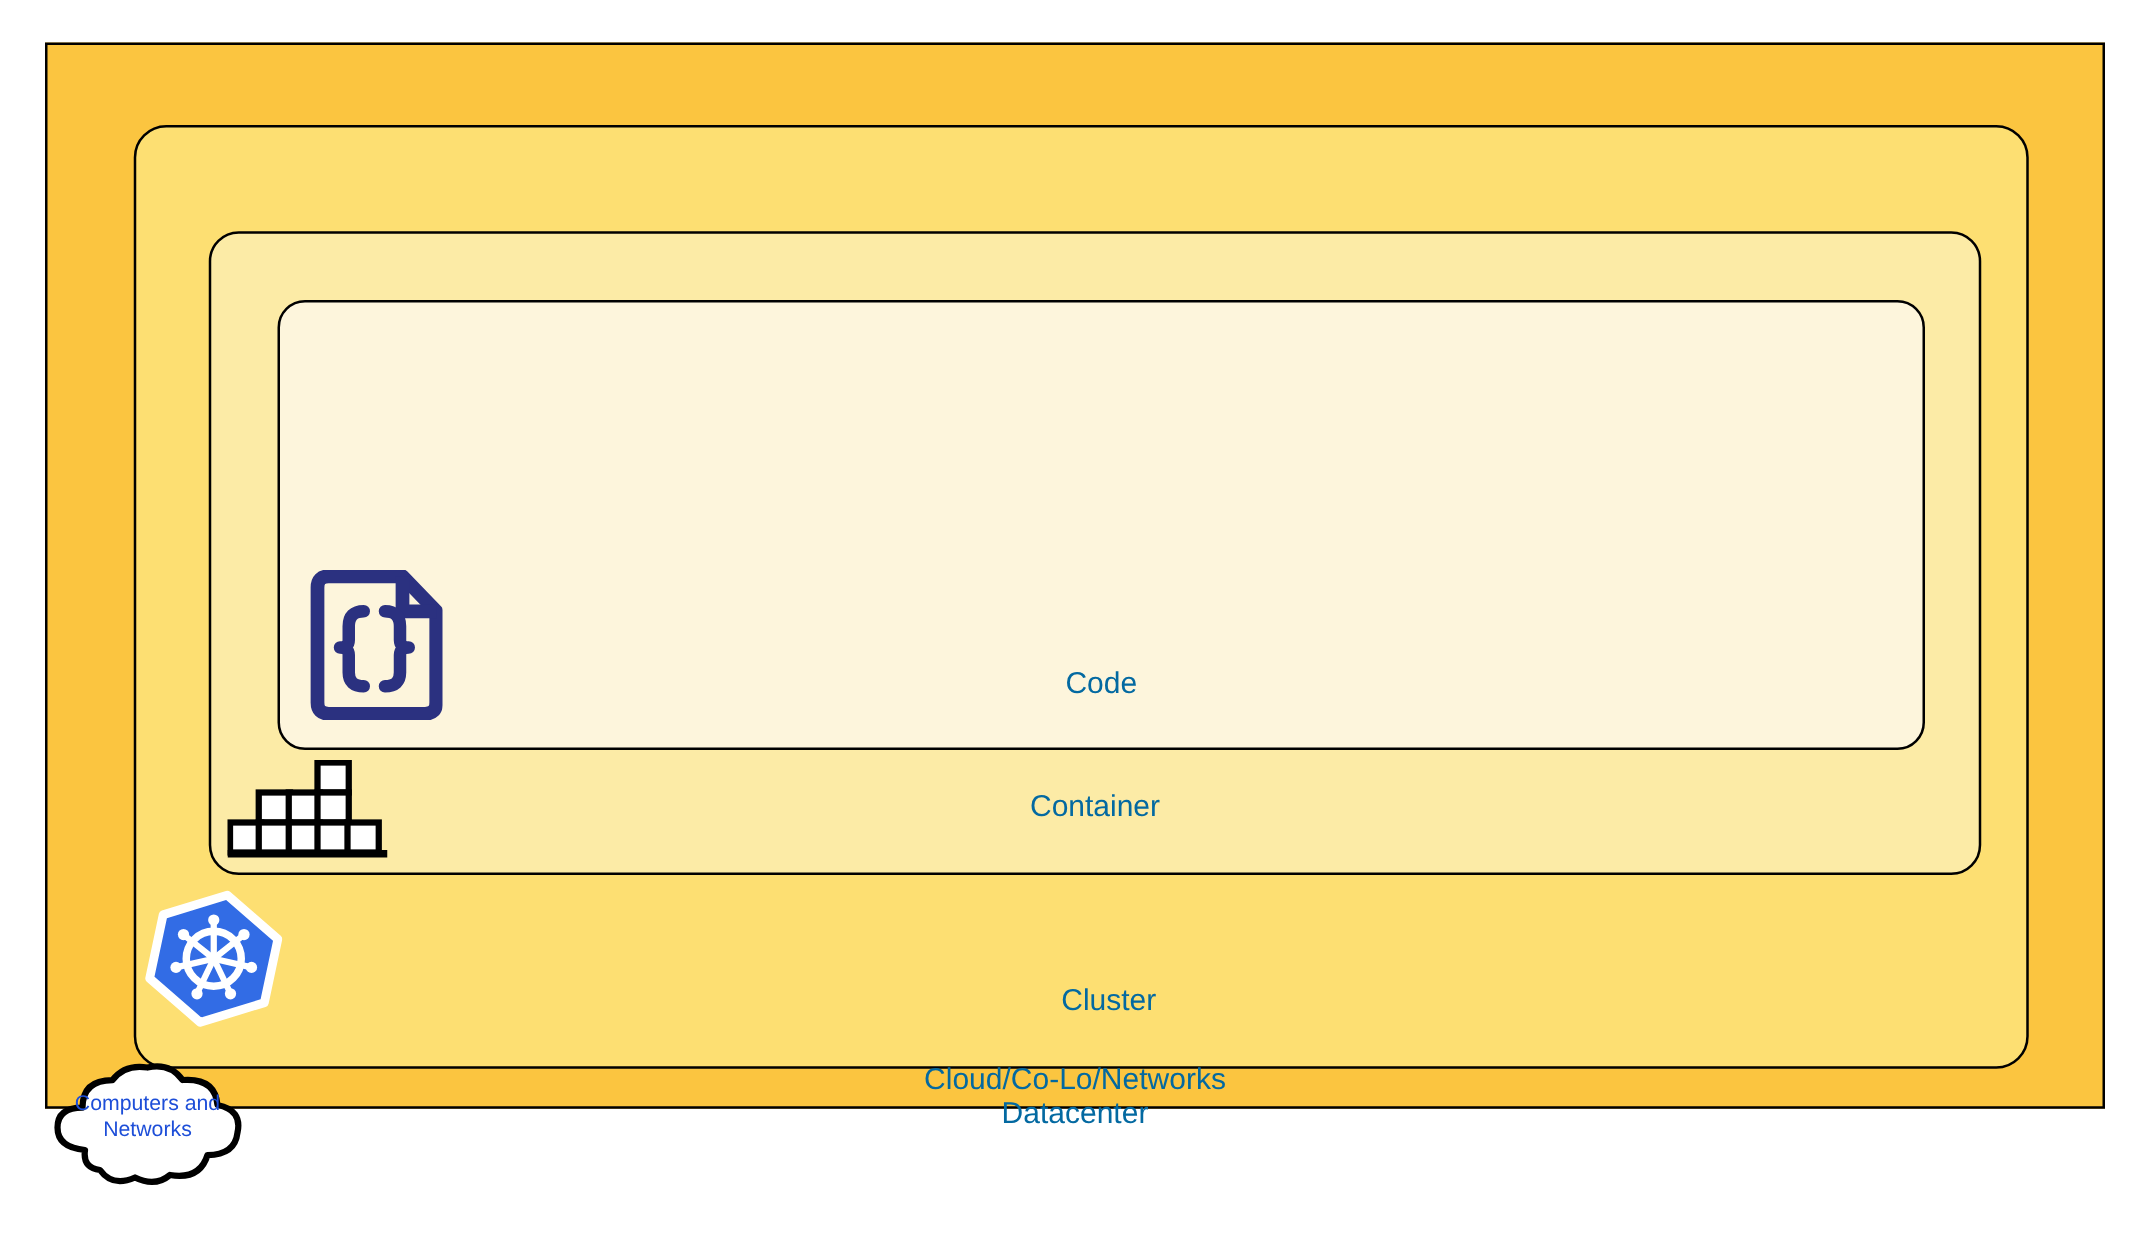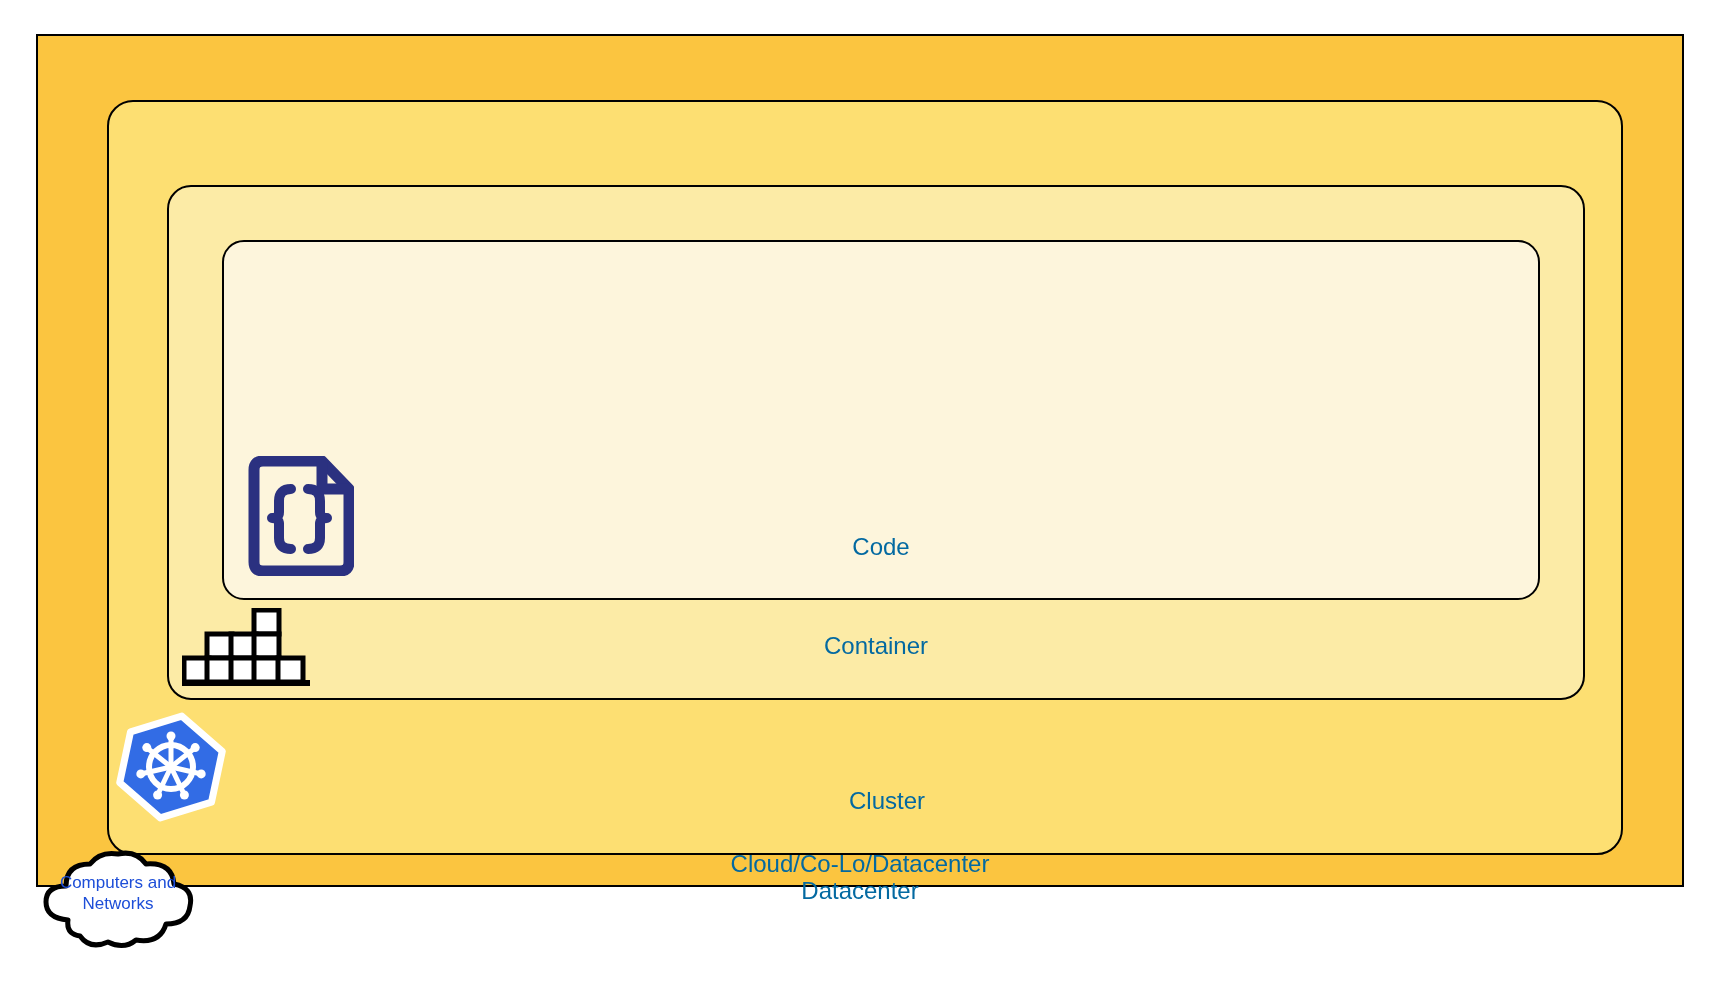--- a/index.html
+++ b/index.html
@@ -153,21 +153,21 @@
 
   <div class="layer layer-code" style="background: rgb(253, 245, 220); border-color: rgb(0, 0, 0);"></div>
 
   <div class="caption caption-code">Code</div>
 
   <div class="caption caption-container">Container</div>
 
   <div class="caption caption-cluster">Cluster</div>
 
   <div class="caption caption-datacenter multi">
-    <div>Cloud/Co-Lo/Datacenter</div>
+    <div>Cloud/Co-Lo/Networks</div>
     <div>Datacenter</div>
   </div>
 
   <div class="icon icon-code-file">
     <svg viewBox="0 0 110 120" width="110" height="120" aria-hidden="true">
       <path d="M10 14 Q10 5 19 5 L78 5 L105 33 L105 106 Q105 115 96 115 L19 115 Q10 115 10 106 Z" fill="none" stroke="#2b3180" stroke-width="11" stroke-linejoin="round"></path>
       <path d="M78 5 L78 33 L105 33" fill="none" stroke="#2b3180" stroke-width="11" stroke-linejoin="round"></path>
       <path d="M47 33 Q35 33 35 45 L35 56 Q35 62 28 62 Q35 62 35 68 L35 82 Q35 93 47 93" fill="none" stroke="#2b3180" stroke-width="10" stroke-linecap="round" stroke-linejoin="round"></path>
       <path d="M64 33 Q76 33 76 45 L76 56 Q76 62 83 62 Q76 62 76 68 L76 82 Q76 93 64 93" fill="none" stroke="#2b3180" stroke-width="10" stroke-linecap="round" stroke-linejoin="round"></path>
     </svg>

